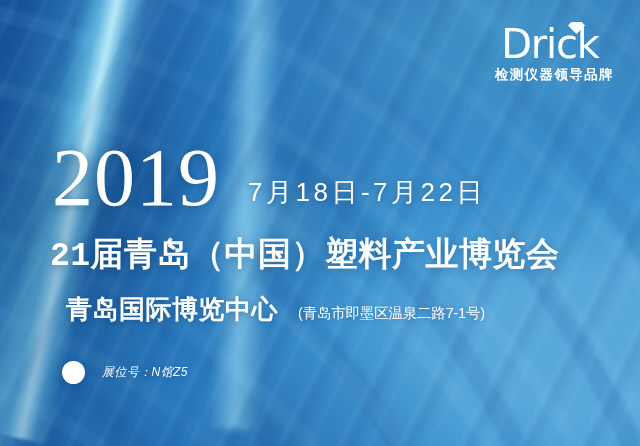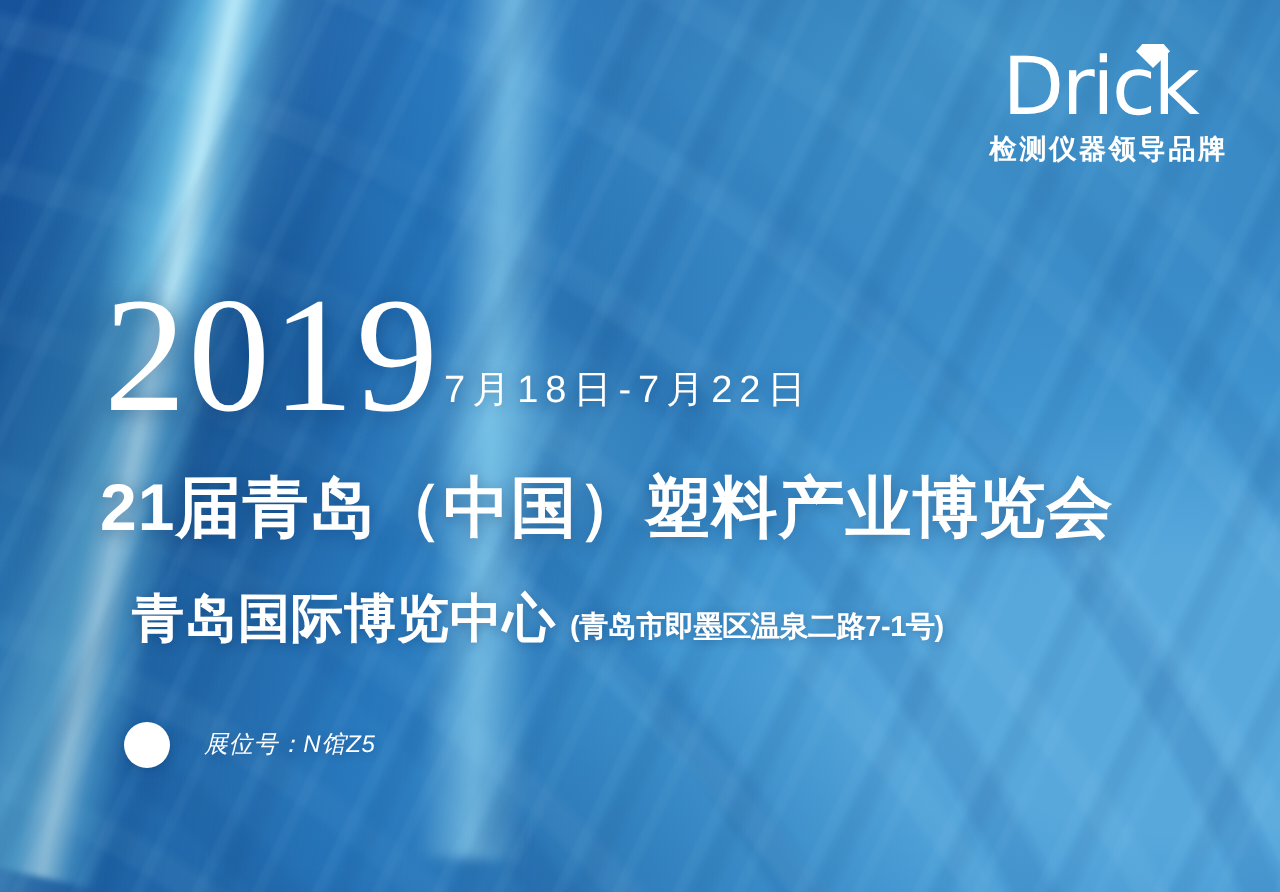--- a/index.html
+++ b/index.html
@@ -244,35 +244,35 @@
   }
   .year {
     font-family: "Liberation Serif", "DejaVu Serif", serif;
     font-size: 82px;
     line-height: 0.92;
     color: #ffffff;
     letter-spacing: 1px;
     text-shadow: 0 2px 10px rgba(6,40,90,0.35);
   }
   .daterange {
-    margin-left: 2px;
+    margin-left: 28px;
     position: relative;
     top: -4px;
-    font-size: 19px;
+    font-size: 26px;
     color: #ffffff;
     letter-spacing: 3.5px;
     font-weight: 400;
     text-shadow: 0 1px 6px rgba(6,40,90,0.35);
   }
 
   .headline {
     position: absolute;
     left: 50px;
     top: 232px;
-    font-family: Liberation Sans, sans-serif;
+    font-family: Liberation Mono, monospace;
     font-weight: 700;
     font-size: 33px;
     letter-spacing: 0.5px;
     color: #ffffff;
     white-space: nowrap;
     text-shadow: 0 2px 8px rgba(6,40,90,0.35);
   }
 
   .venue-row {
     position: absolute;
@@ -283,23 +283,23 @@
     white-space: nowrap;
   }
   .venue-main {
     font-size: 26px;
     font-weight: 700;
     color: #ffffff;
     letter-spacing: 0.5px;
     text-shadow: 0 1px 6px rgba(6,40,90,0.35);
   }
   .venue-addr {
-    margin-left: 7px;
+    margin-left: 20px;
     font-size: 14.5px;
-    font-weight: 700;
+    font-weight: 400;
     color: #ffffff;
     letter-spacing: -0.2px;
     text-shadow: 0 1px 5px rgba(6,40,90,0.30);
   }
 
   .booth-row {
     position: absolute;
     left: 62px;
     top: 361px;
     display: flex;

